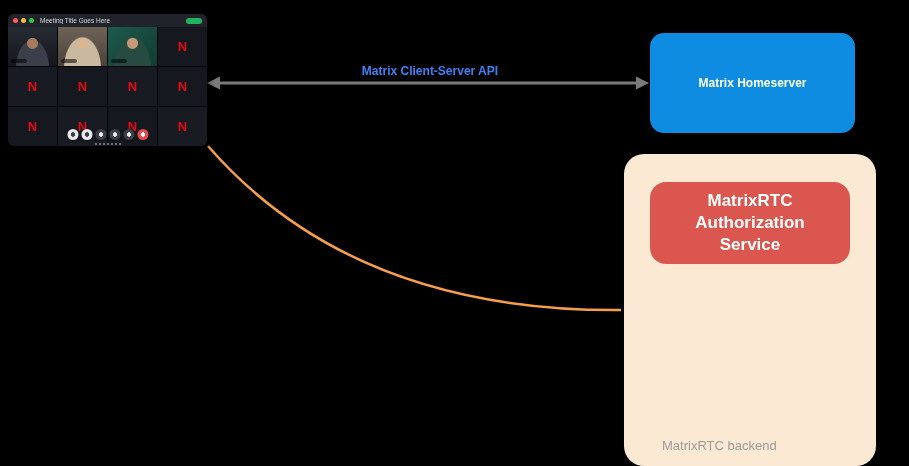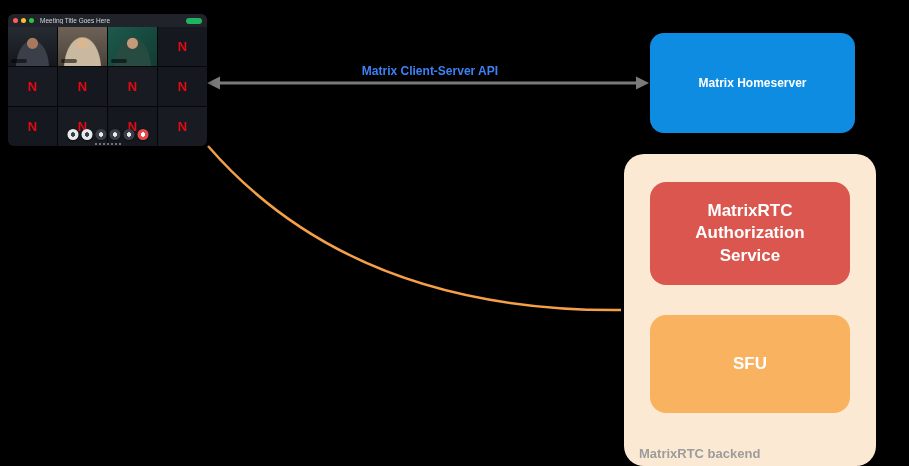--- a/index.html
+++ b/index.html
@@ -79,30 +79,30 @@
   }
   .homeserver{
     left:650px;top:33px;width:205px;height:100px;border-radius:14px;
     background:#0d8ce2;font-size:12px;
   }
   .backend{
     position:absolute;left:624px;top:154px;width:252px;height:312px;
     border-radius:20px;background:#fce9d4;box-sizing:border-box;
   }
   .auth{
-    left:650px;top:182px;width:200px;height:103px;border-radius:16px;
+    left:650px;top:182px;width:200px;height:82px;border-radius:16px;
     background:#da564e;font-size:17px;line-height:1.3;padding:0 24px;
   }
   .sfu{
     left:650px;top:315px;width:200px;height:98px;border-radius:16px;
     background:#f9b360;font-size:17px;
   }
   .backend-label{
-    position:absolute;left:639px;top:438px;color:#9c9c9c;
-    font-size:13px;font-weight:bold;margin-top:8px;
+    position:absolute;left:662px;top:438px;color:#9c9c9c;
+    font-size:13px;font-weight:normal;
   }
 </style>
 </head>
 <body>
 
 <div class="canvas">
 
   <svg class="connectors" width="909" height="466" viewBox="0 0 909 466">
     <line x1="219" y1="83" x2="637" y2="83" stroke="#7a7a7a" stroke-width="3"></line>
     <polygon points="207,83 220,76.5 220,89.5" fill="#7a7a7a"></polygon>
@@ -176,16 +176,15 @@
         <i></i>
     </div>
   </div>
 
   <div class="api-label">Matrix Client-Server API</div>
 
   <div class="box homeserver">Matrix Homeserver</div>
 
   <div class="backend"></div>
   <div class="box auth">MatrixRTC Authorization Service</div>
-  <div class="box sfu">SFU</div>
   <div class="backend-label">MatrixRTC backend</div>
 
 </div>
 
 </body></html>

